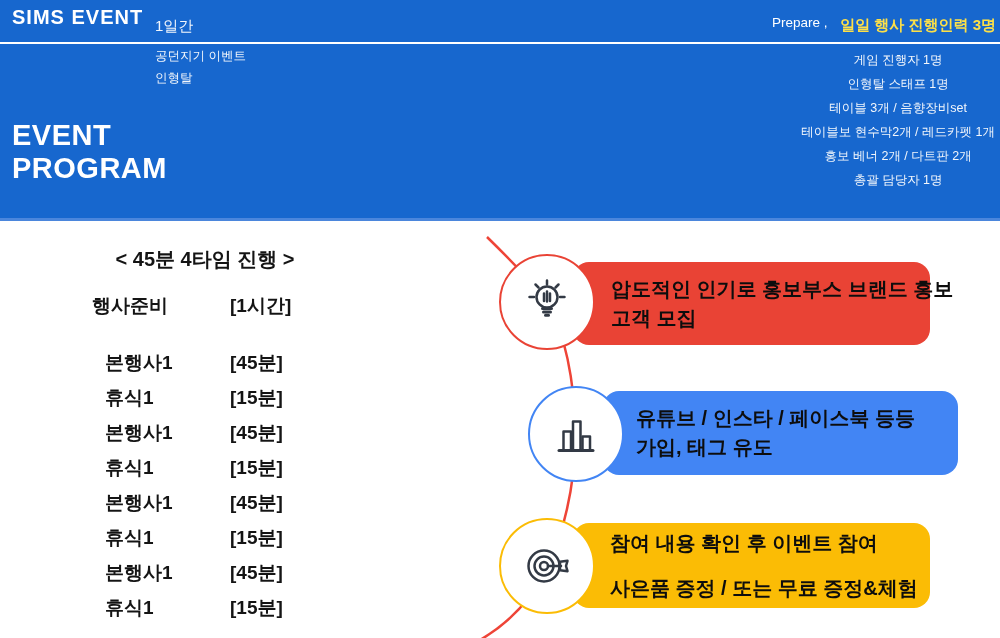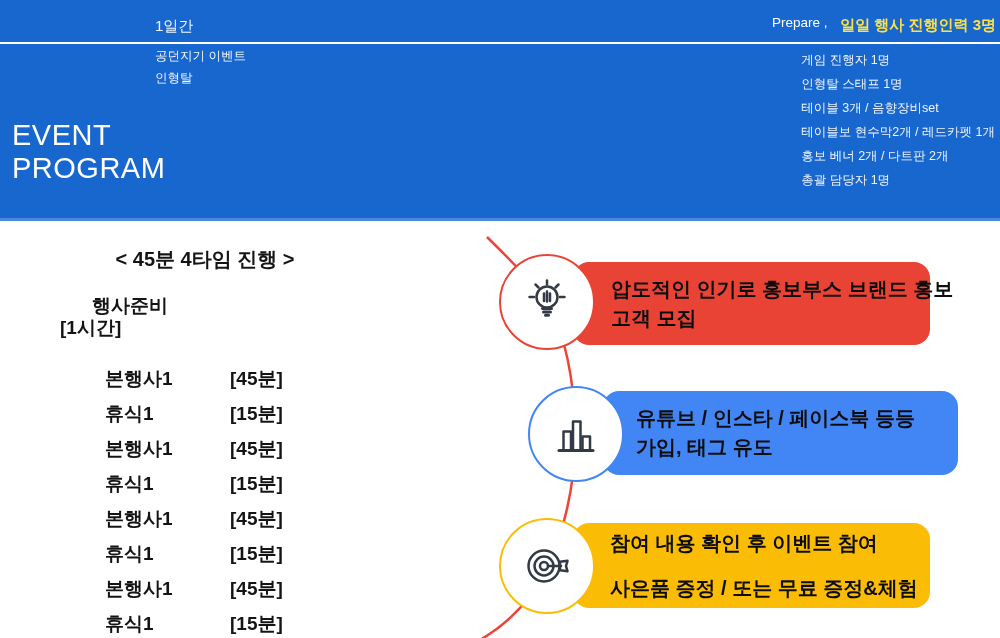--- a/index.html
+++ b/index.html
@@ -15,32 +15,32 @@
   .duration { position:absolute; left:155px; top:17px; color:#f2f6fc; font-size:15px; }
   .prepare-label { position:absolute; left:772px; top:15px; color:#fff;
                    font-weight:normal; font-size:13.5px; }
   .staff-total { position:absolute; right:4px; top:16px; color:#fde047;
                  font-weight:bold; font-size:15px; }
   .header-divider { position:absolute; left:0; top:42px; width:100%; height:2px;
                     background:#ffffff; }
   .event-lines { position:absolute; left:155px; top:45px; color:#f2f6fc;
                  font-size:12.5px; line-height:22px; }
   .prepare-list { position:absolute; right:5px; top:48px; color:#f2f6fc;
-                  font-size:12.5px; line-height:24px; text-align:left; }
+                  font-size:12.5px; line-height:24px; text-align:center; }
   .page-title { position:absolute; left:12px; top:119px; color:#ffffff;
-                font-size:29px; font-weight:normal; line-height:33px; letter-spacing:0.5px; }
+                font-size:29px; font-weight:bold; line-height:33px; letter-spacing:0.5px; }
   
   .schedule { position:absolute; left:60px; top:246px; width:290px; color:#141414; }
   .schedule-title { text-align:center; font-size:20px; font-weight:bold;
                     margin-bottom:22px; white-space:nowrap; }
   .schedule-rows { display:flex; flex-direction:column; gap:13px; }
   .schedule-row { display:flex; font-size:19px; font-weight:bold; line-height:22px; }
   .schedule-row .label { flex:1; padding-left:45px; }
   .schedule-row.first .label { padding-left:32px; }
-  .schedule-row.first { margin-bottom:16px;flex-direction:column; }
+  .schedule-row.first { margin-bottom:22px; }
   .schedule-row .time { width:120px; text-align:left; }
   
   .flow { position:absolute; left:480px; top:221px; width:520px; height:417px; }
   .connector { position:absolute; left:0; top:0; z-index:0; }
   .hl-banner { position:absolute; z-index:1; border-radius:16px; box-sizing:border-box;
                display:flex; flex-direction:column; justify-content:center;
                color:#0d0d0d; font-weight:bold; font-size:20px; line-height:29px; }
   .hl-banner .bl { white-space:nowrap; }
   .hl-1 { left:93px;  top:41px;  width:357px; height:83px; padding-left:38px; }
   .hl-2 { left:123px; top:170px; width:355px; height:84px; padding-left:33px; }
@@ -51,20 +51,21 @@
   .hc-1 { left:19px; top:33px; }
   .hc-2 { left:48px; top:165px; }
   .hc-3 { left:19px; top:297px; }
   .icon-svg { stroke:#333A45; fill:none; stroke-width:2.5; stroke-linecap:round;
               stroke-linejoin:round; }
 </style>
 </head>
 <body>
 
 <div class="header" style="background-color: rgb(23, 103, 206);">
+  <div class="logo">SIMS EVENT</div>
   <div class="duration">1일간</div>
   <div class="prepare-label">Prepare ,</div>
   <div class="staff-total">일일 행사 진행인력 3명</div>
   <div class="header-divider"></div>
 
   <div class="event-lines">
     <div>공던지기 이벤트</div>
     <div>인형탈</div>
   </div>
 

